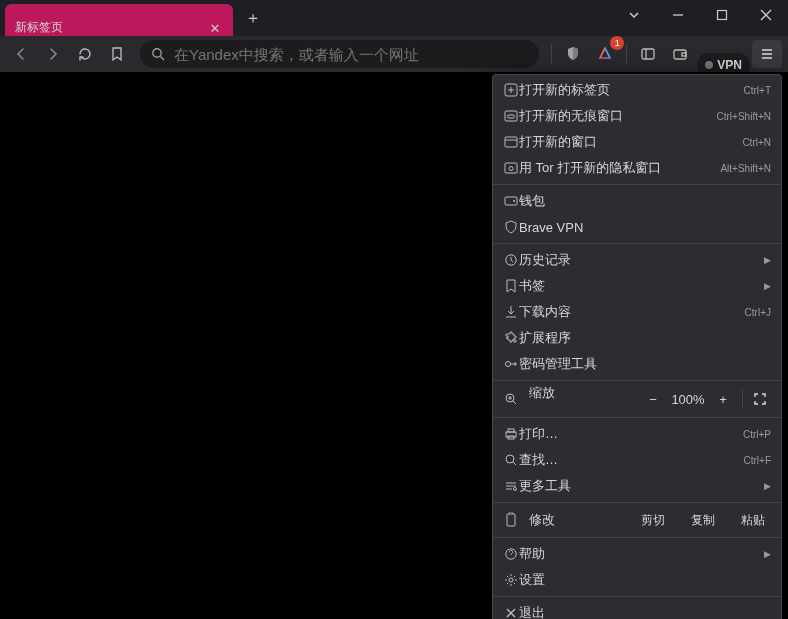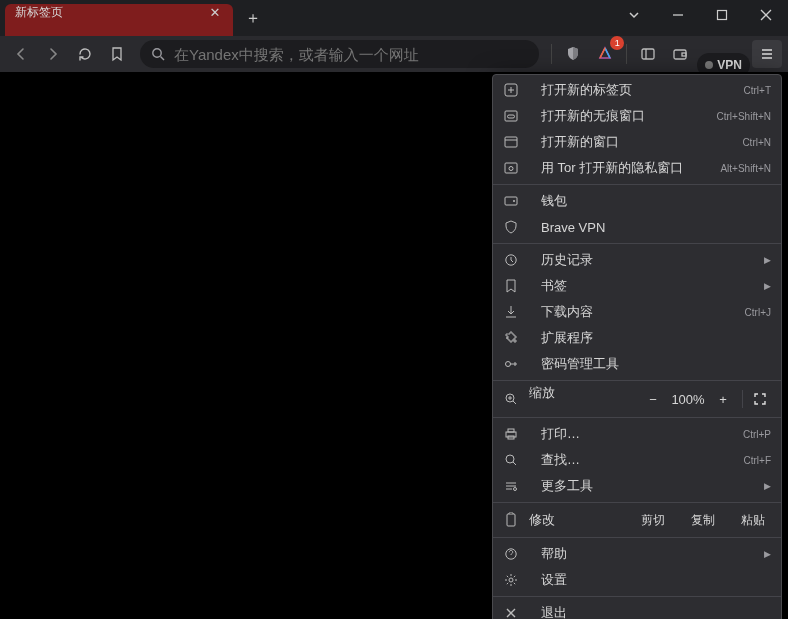--- a/index.html
+++ b/index.html
@@ -1,35 +1,35 @@
 <!DOCTYPE html>
 <html><head>
 <meta charset="utf-8">
 <style>
   * { margin:0; padding:0; box-sizing:border-box; font-family:"Segoe UI","Microsoft YaHei",sans-serif; }
   body { width:788px; height:619px; background:#000; overflow:hidden; position:relative; color:#c8c8c8; }
   .titlebar { height:36px; background:#1e1f22; display:flex; align-items:stretch; }
-  .tab { width:228px; background:#7f1d1d; display:flex; align-items:flex-start; padding:0 10px; gap:8px; border-top-left-radius:6px; border-top-right-radius:6px; margin:4px 0 0 5px; position:relative; }
+  .tab { width:228px; background:#be185d; display:flex; align-items:flex-end; padding:0 10px; gap:8px; border-top-left-radius:6px; border-top-right-radius:6px; margin:4px 0 0 5px; position:relative; }
   .tab-title { font-size:12px; color:#d6d6d6; flex:1; }
   .tab-close { width:16px; height:16px; display:flex; align-items:center; justify-content:center; cursor:pointer; color:#ccc; font-size:13px; }
   .newtab-button { width:28px; display:flex; align-items:center; justify-content:center; color:#ccc; cursor:pointer; font-size:16px; margin-left:6px; }
   .titlebar-spacer { flex:1; }
   .window-btns { display:flex; }
   .window-btn { width:44px; height:30px; display:flex; align-items:center; justify-content:center; color:#ccc; font-size:12px; }
   .toolbar { height:36px; background:#2a2a2e; display:flex; align-items:center; padding:0 6px; gap:2px; }
   .tool-btn { width:30px; height:28px; display:flex; align-items:center; justify-content:center; border-radius:4px; color:#b9b9b9; }
   .addr { flex:1; height:28px; background:#1c1c1f; border-radius:14px; margin:0 6px; display:flex; align-items:center; padding:0 10px; gap:8px; }
   .addr input { flex:1; background:transparent; border:0; outline:0; color:#ec4899; font-size:15px; }
   .badge-wrap { position:relative; }
   .badge { position:absolute; top:-4px; right:-4px; width:14px; height:14px; border-radius:50%; background:#d9412f; color:#fff; font-size:9px; display:flex; align-items:center; justify-content:center; }
   .vpn-chip { height:24px; padding:0 8px; border-radius:12px; background:#1c1c1f; display:flex; align-items:center; gap:4px; color:#d6d6d6; font-size:12px; font-weight:600;margin-top:22px; }
   .vpn-dot { width:8px; height:8px; border-radius:50%; background:#777; }
   .content { position:absolute; top:72px; bottom:0; left:0; right:0; background:#000; }
   .menu { position:absolute; top:74px; right:6px; width:290px; background:#2d2d31; border:1px solid #4a4a4e; border-radius:4px; box-shadow:0 4px 24px rgba(0,0,0,.6); z-index:50; font-size:13px; color:#d6d6d6; padding:2px 0; }
-  .menu-item { display:flex; align-items:center; height:26px; padding:0 10px; gap:22px; }
+  .menu-item { display:flex; align-items:center; height:26px; padding:0 10px; gap:0; }
   .mi-icon { width:16px; display:flex; align-items:center; justify-content:center; color:#bbb; }
   .mi-label { flex:1; white-space:nowrap; }
   .mi-shortcut { color:#9a9a9f; font-size:10px;text-align:right; }
   .mi-arrow { color:#9a9a9f; font-size:9px; width:10px; text-align:right; }
   .menu-sep { height:1px; background:#44444a; margin:3px 0; }
   .zoom-row { display:flex; height:30px; padding:0 10px; gap:10px; }
   .zoom-controls { display:flex; align-items:center; gap:0; color:#d6d6d6; font-size:13px; }
   .zoom-btn { width:26px; height:22px; display:flex; align-items:center; justify-content:center; border-radius:3px; }
   .zoom-val { width:44px; text-align:center; }
   .zoom-vsep { width:1px; height:18px; background:#44444a; margin:0 6px; }

